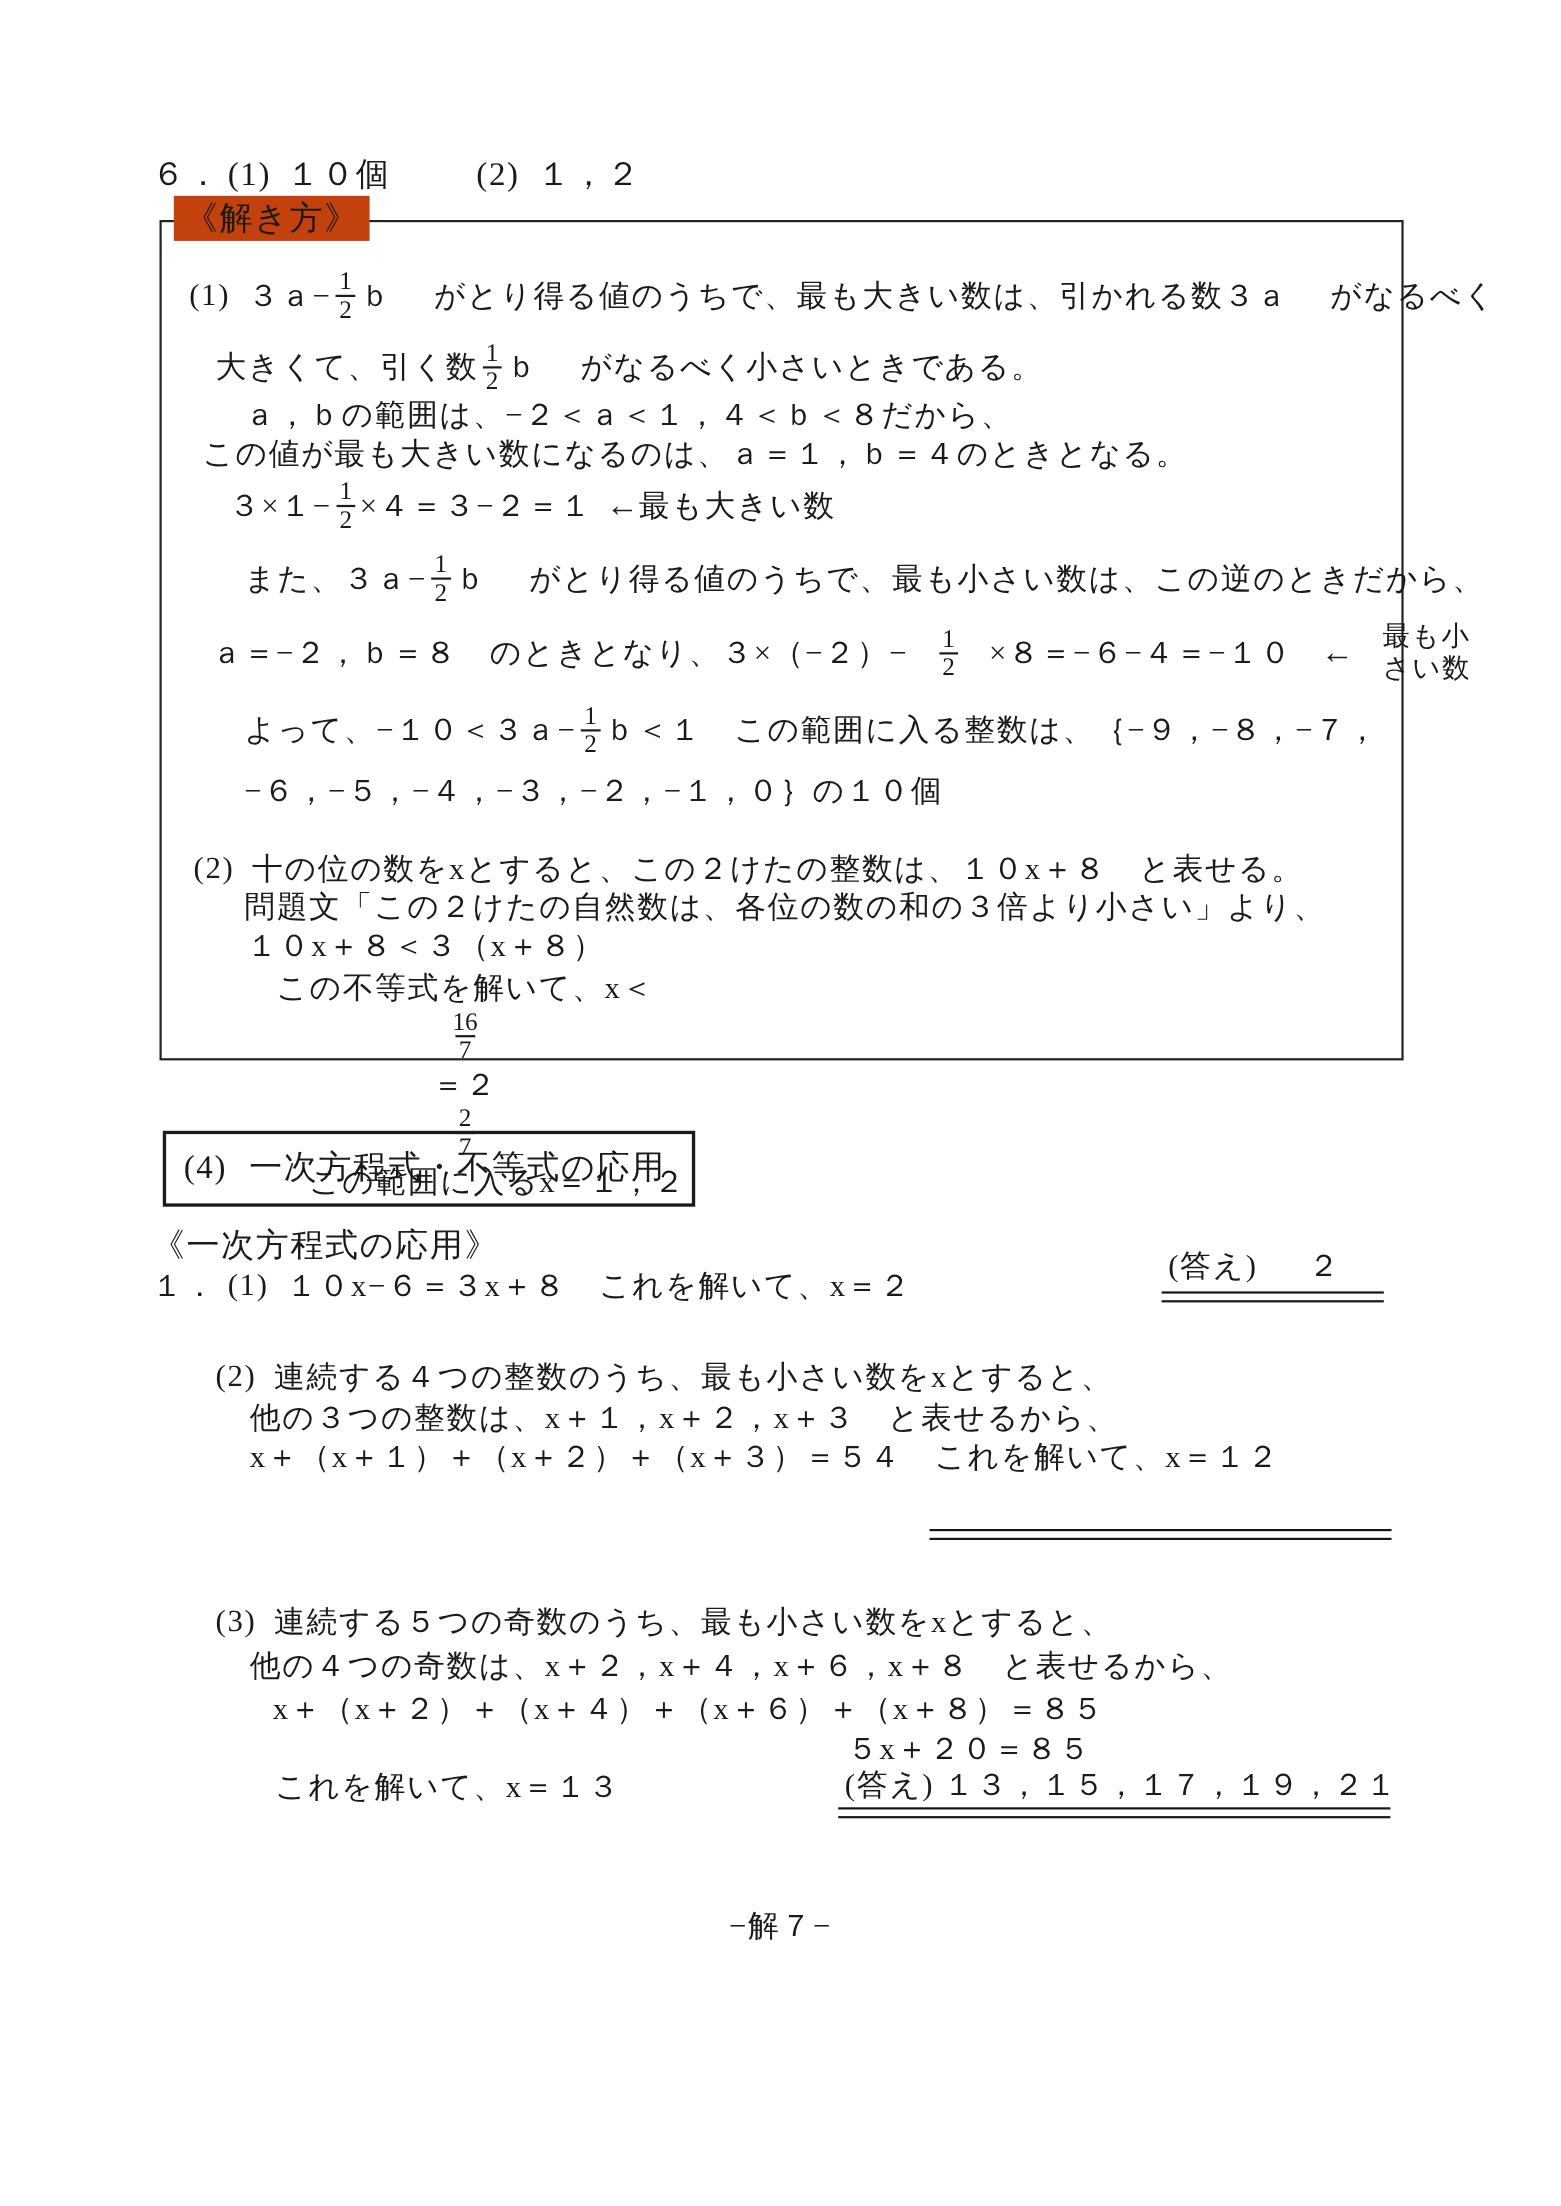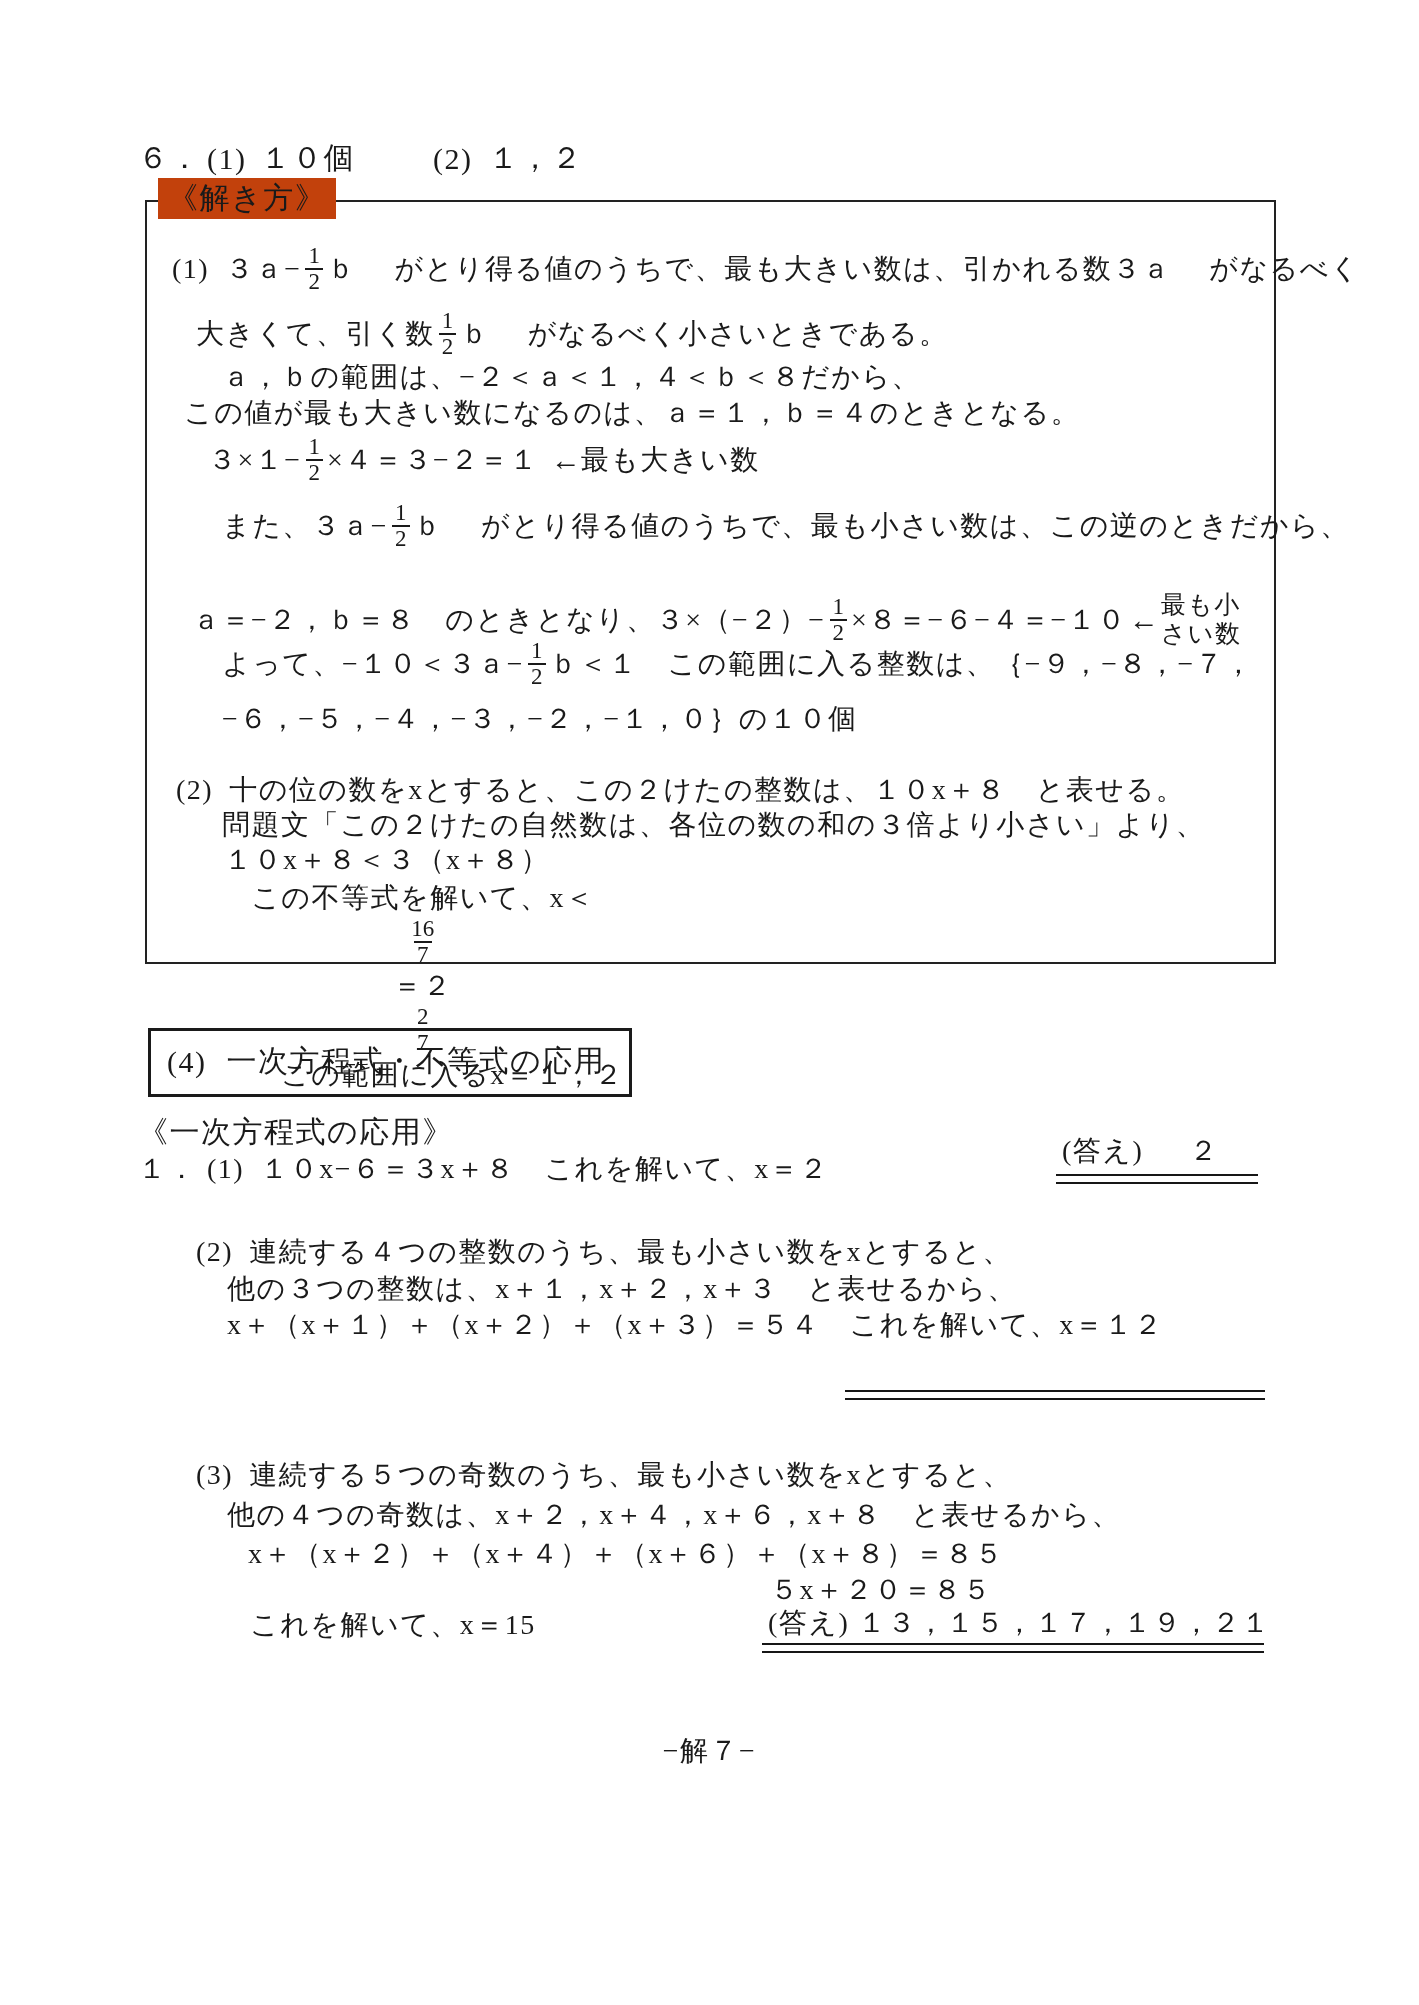--- a/index.html
+++ b/index.html
@@ -70,21 +70,21 @@
     <span class="arrow">←</span>
     <span>最も大きい数</span>
   </div>
 
   <div class="fline" style="left:222px;top:492px;height:68px;">
     <span>また、３ａ−</span>
     <span class="frac"><span class="num">1</span><span class="den">2</span></span>
     <span>ｂ　 がとり得る値のうちで、最も小さい数は、この逆のときだから、</span>
   </div>
 
-  <div class="fline" style="left:192px;top:584px;height:72px;">
+  <div class="fline" style="left:192px;top:558px;height:72px;gap:24px;">
     <span>ａ＝−２，ｂ＝８　のときとなり、３×（−２）−</span>
     <span class="frac"><span class="num">1</span><span class="den">2</span></span>
     <span>×８＝−６−４＝−１０</span>
     <span class="arrow" style="margin-left:2px;">←</span>
     <span class="stack">
       <span>最も小</span>
       <span>さい数</span>
     </span>
   </div>
 
@@ -158,21 +158,21 @@
   <div class="fline" style="left:227px;top:1498px;height:34px;">
     <span>他の４つの奇数は、x＋２，x＋４，x＋６，x＋８　と表せるから、</span>
   </div>
   <div class="fline" style="left:248px;top:1537px;height:34px;">
     <span>x＋（x＋２）＋（x＋４）＋（x＋６）＋（x＋８）＝８５</span>
   </div>
   <div class="fline" style="left:770px;top:1573px;height:34px;">
     <span>５x＋２０＝８５</span>
   </div>
   <div class="fline" style="left:250px;top:1608px;height:34px;">
-    <span>これを解いて、x＝15</span>
+    <span>これを解いて、x＝１３</span>
   </div>
   <div class="fline" style="left:768px;top:1606px;height:34px;">
     <span>(答え) １３，１５，１７，１９，２１</span>
   </div>
   <div class="dunder" style="left:762px;top:1643px;width:502px;"></div>
 
   <div class="footer">
     <span>−解７−</span>
   </div>
 

